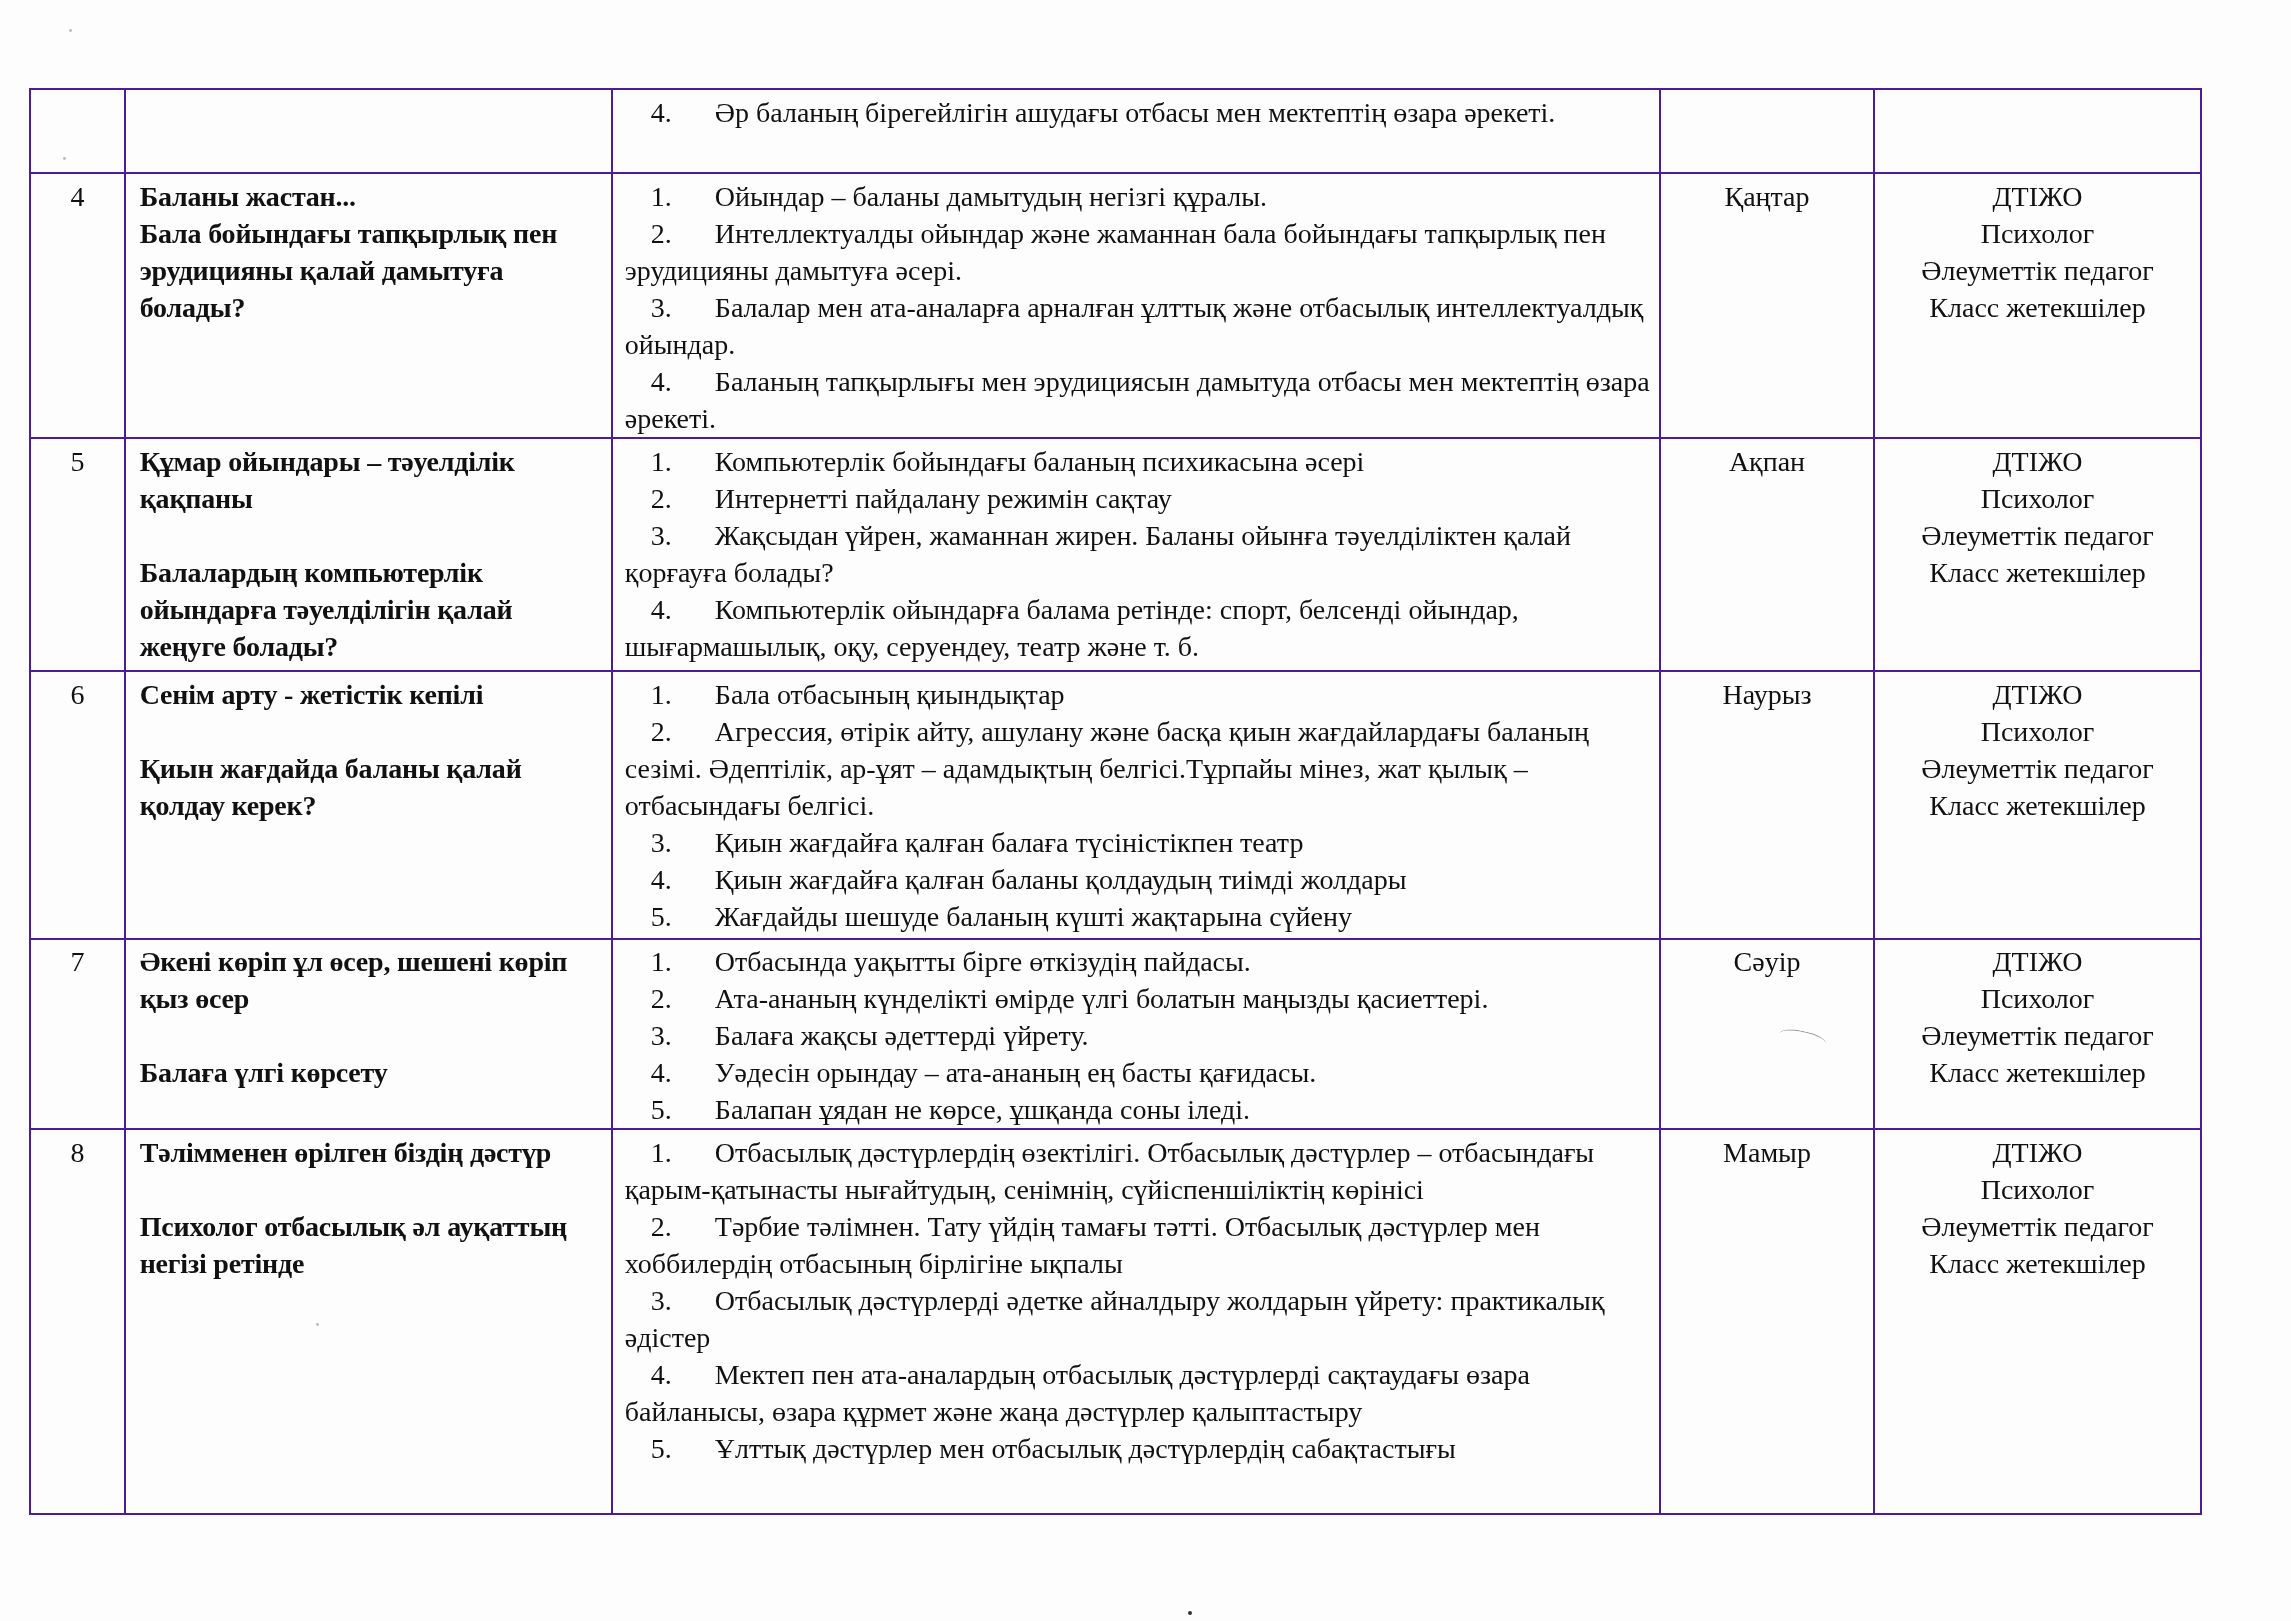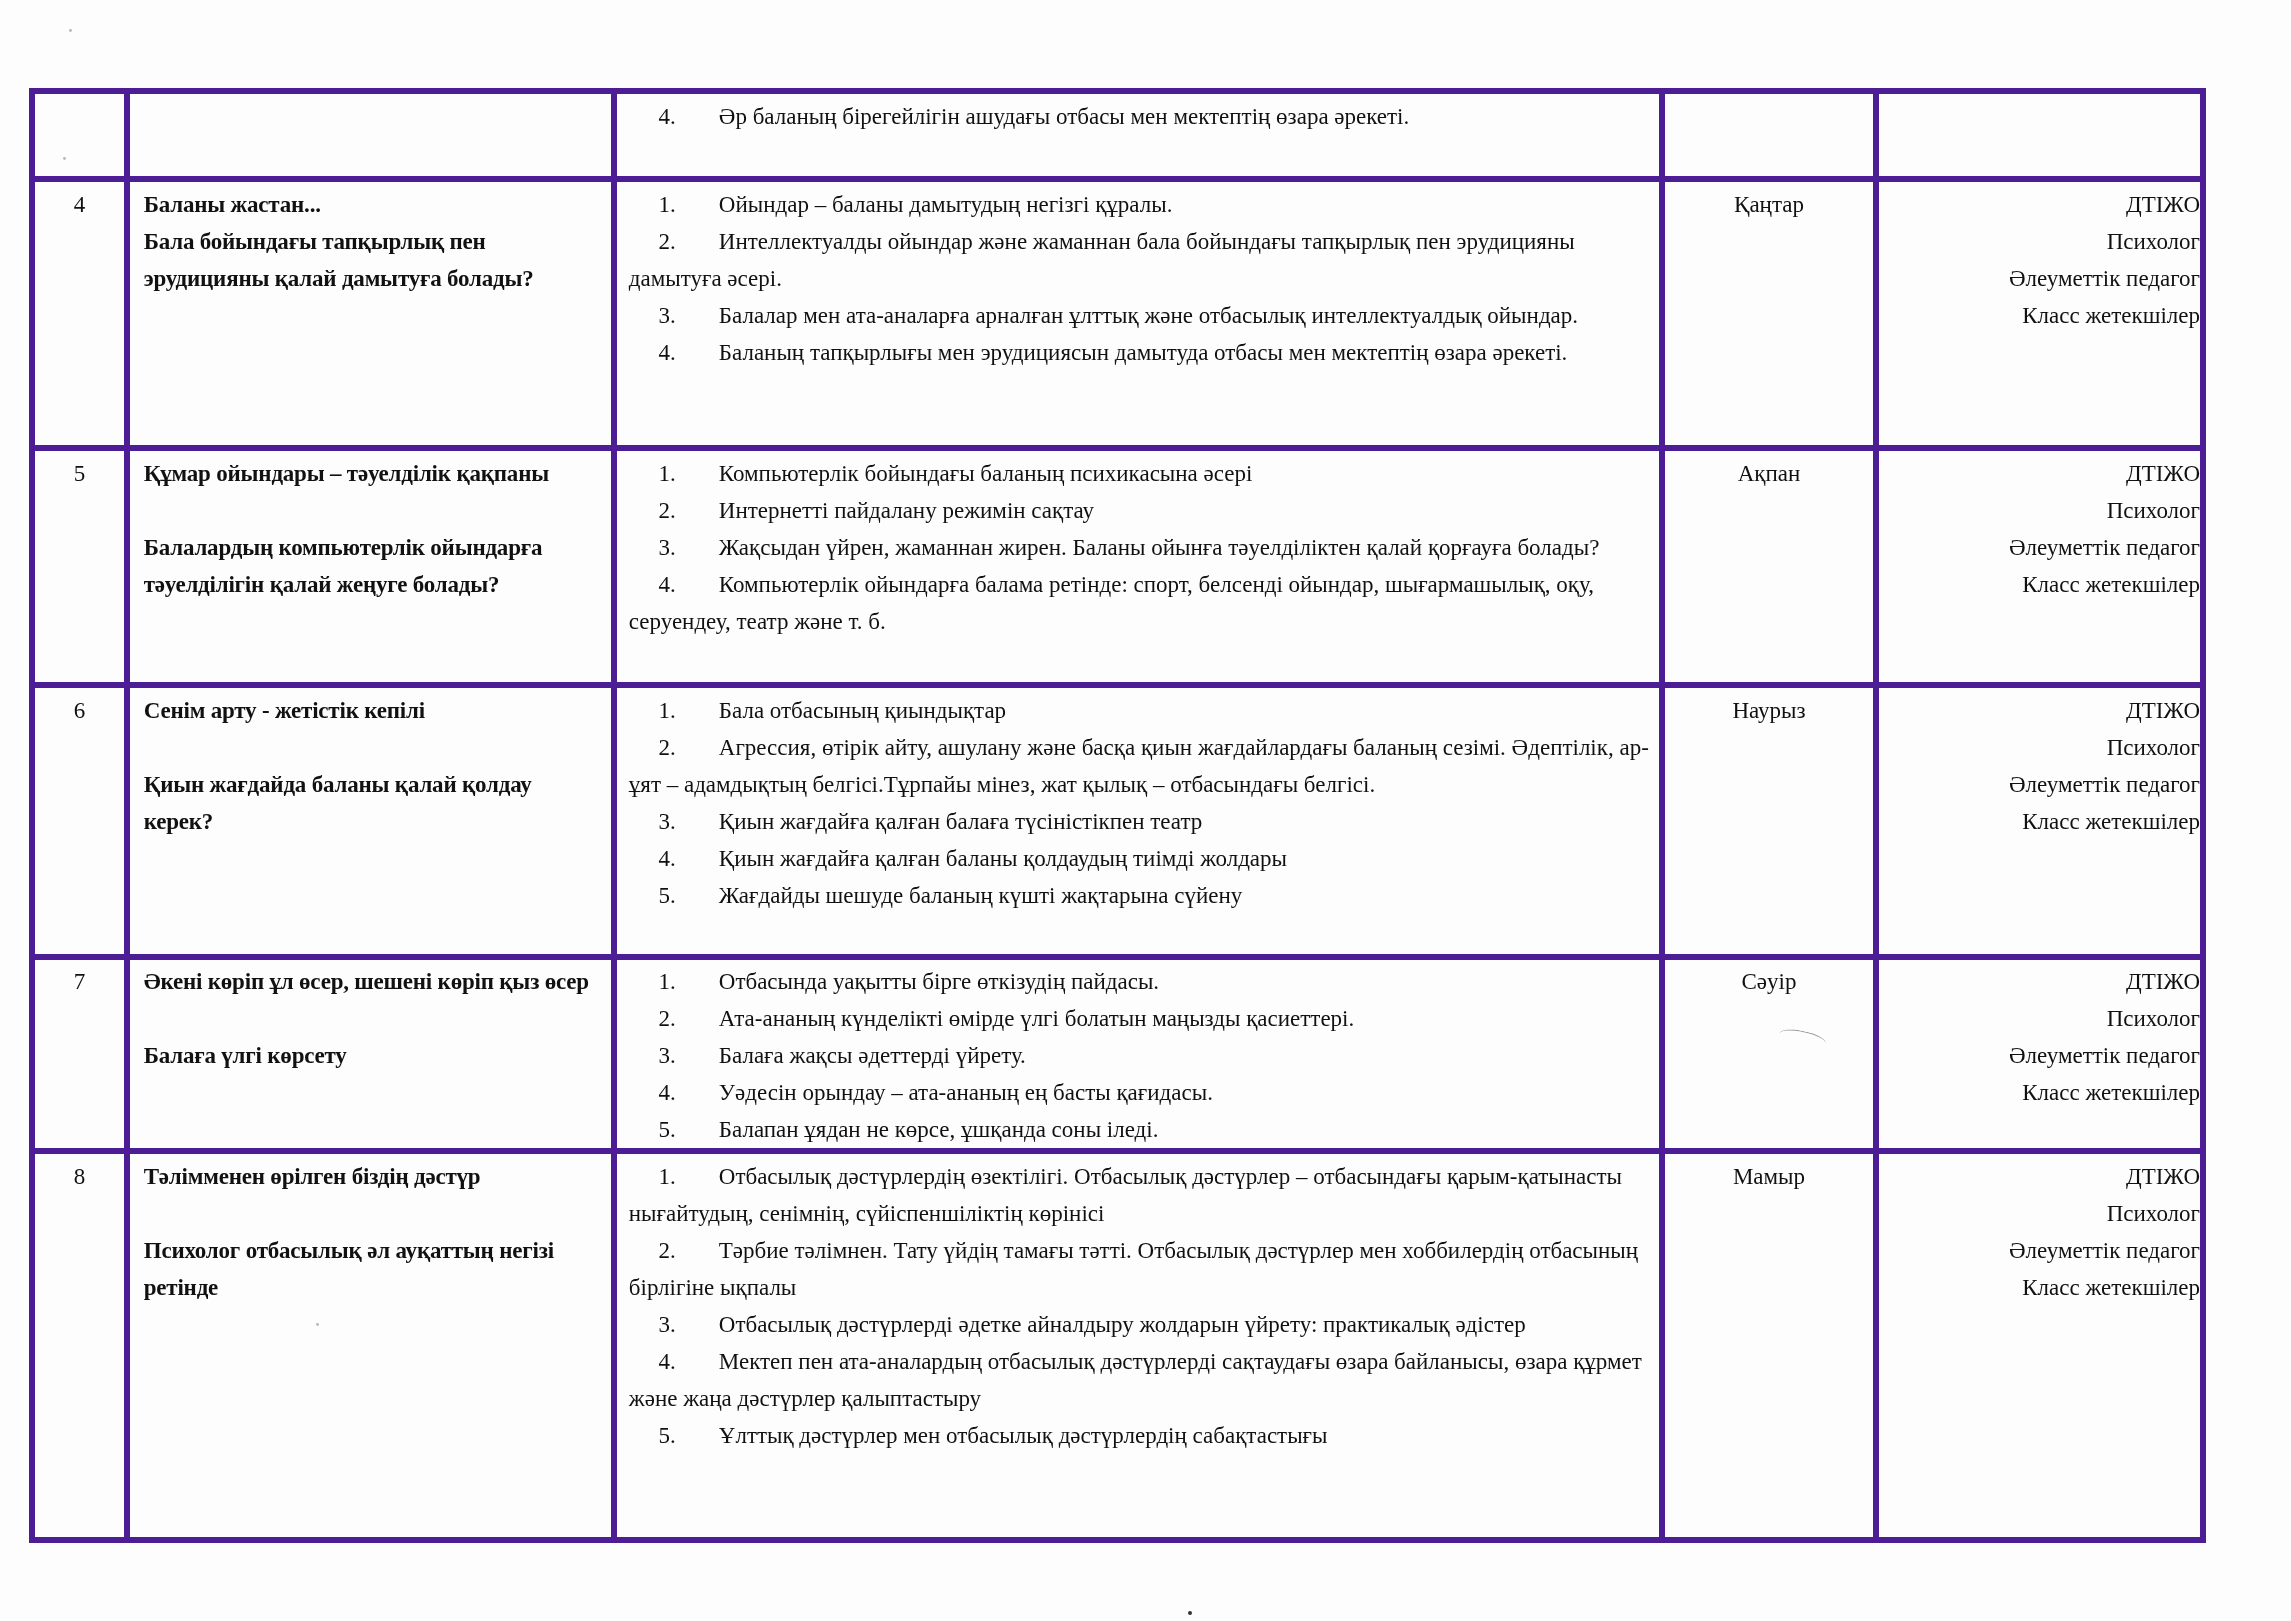--- a/index.html
+++ b/index.html
@@ -23,24 +23,24 @@
     }
     table.plan {
       position: absolute;
       left: 29px;
       top: 88px;
       width: 2171px;
       border-collapse: collapse;
       table-layout: fixed;
     }
     table.plan td {
-      border: 6px solid #4c1d95;
+      border: 2px solid #4c1d95;
       vertical-align: top;
       padding: 0;
-      font-size: 23px;
+      font-size: 28px;
       line-height: 37px;
     }
     col.c-num { width: 95px; }
     col.c-topic { width: 487px; }
     col.c-content { width: 1048px; }
     col.c-month { width: 214px; }
     col.c-resp { width: 327px; }
 
     td.num {
       text-align: center;
@@ -69,21 +69,21 @@
     }
     .item .n {
       display: inline-block;
       width: 47px;
       text-align: right;
       margin-right: 43px;
     }
     .item .wrap {
       display: inline;
     }
-    .resp-line { display: block; text-align: right; }
+    .resp-line { display: block; }
 
     tr.r0 td { height: 78px; }
     tr.r4 td { height: 259px; }
     tr.r5 td { height: 227px; }
     tr.r6 td { height: 262px; }
     tr.r7 td { height: 185px; }
     tr.r8 td { height: 379px; }
 
     .stray-dot {
       position: absolute;

